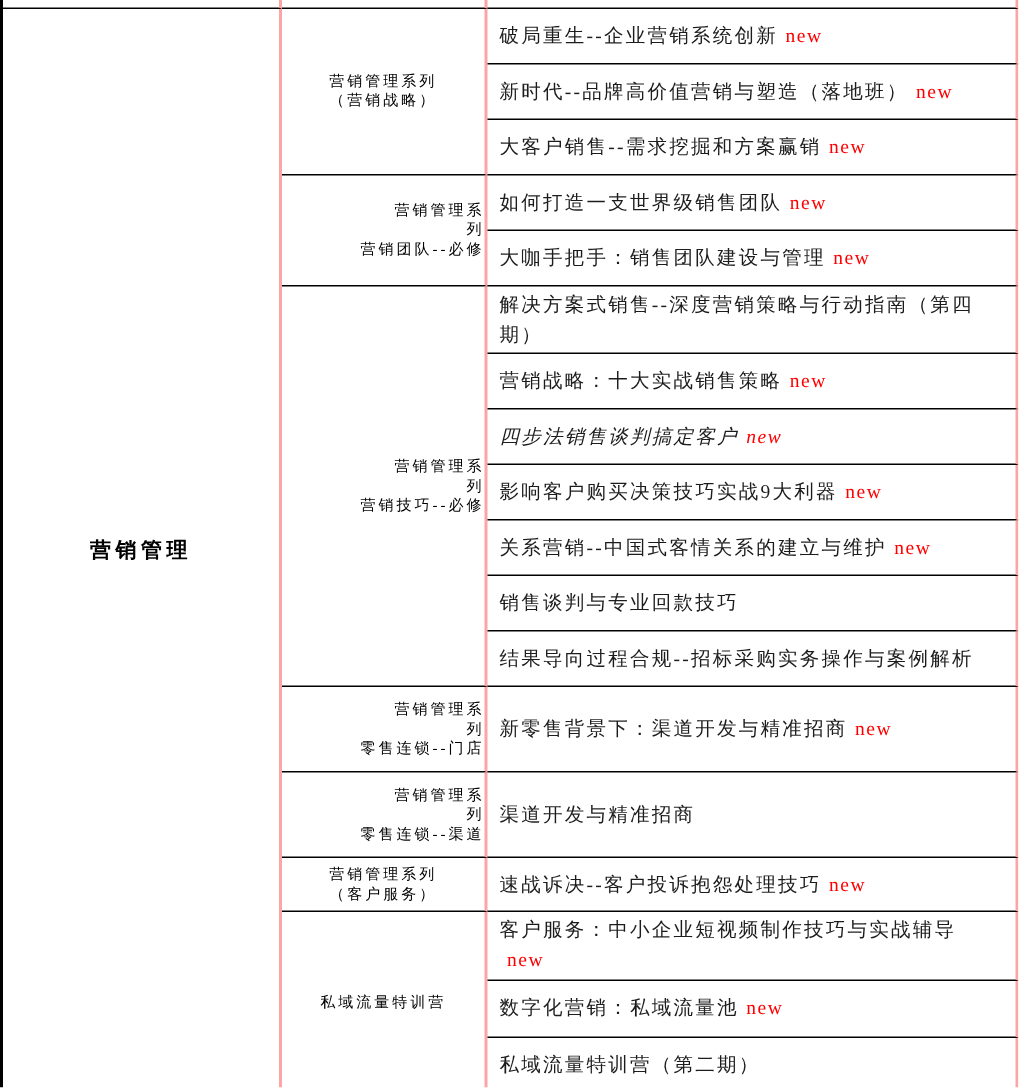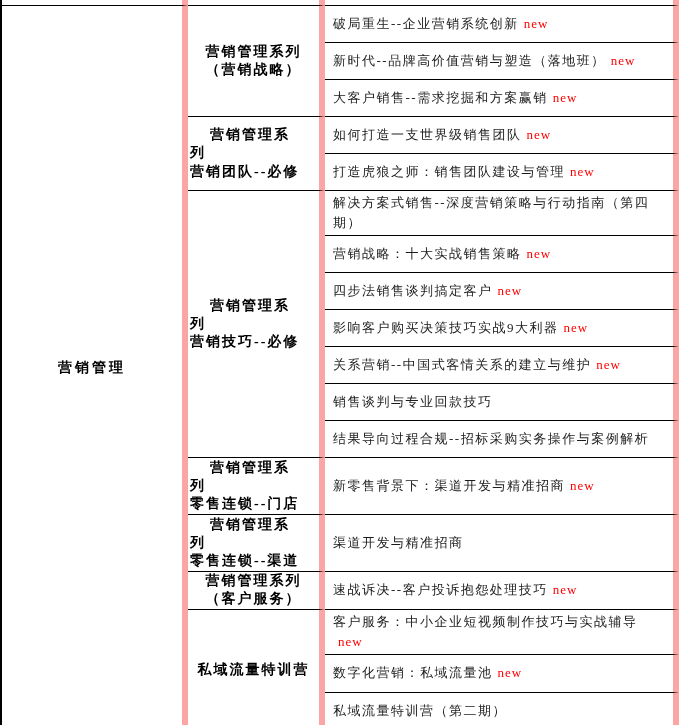--- a/index.html
+++ b/index.html
@@ -6,42 +6,42 @@
   .page{
     width:679px;height:725px;overflow:hidden;background:#ffffff;position:relative;
     font-family:"Liberation Serif","DejaVu Serif",serif;
   }
   table.catalog{
     border-spacing:0;border-collapse:separate;table-layout:fixed;
     width:679px;border-left:2px solid #000;
   }
   td{
     padding:0;
-    border-right:6px solid #fca5a5;
+    border-right:2px solid #fca5a5;
     border-bottom:1px solid #000;
     vertical-align:middle;
     overflow:hidden;
     margin-left:17px;
   }
   td.category-cell{
     text-align:center;
     font-weight:bold;
     font-size:14px;
     letter-spacing:3px;
     color:#000;
   }
   td.series-cell{
-    font-weight:bold;
-    font-size:14px;
+    font-weight:normal;
+    font-size:10px;
     letter-spacing:2px;
     line-height:1.3;
     color:#000;
   }
   td.series-cell.align-center{text-align:center;}
-  td.series-cell.align-left{text-align:left;padding-left:2px;}
+  td.series-cell.align-left{text-align:right;padding-left:2px;}
   td.series-cell.align-left div:first-child{text-indent:20px;}
   td.course-cell{
     font-size:13px;
     letter-spacing:1.5px;
     line-height:1.55;
     color:#1c1c1c;
     padding:2px 10px 2px 8px;
     text-align:left;
   }
   .new-badge{
@@ -82,34 +82,34 @@
         </tr>
         <tr style="height: 37px;">
           <td class="series-cell align-left" rowspan="2">
             <div>营销管理系</div>
             <div>列</div>
             <div>营销团队--必修</div>
           </td>
           <td class="course-cell"><span>如何打造一支世界级销售团队</span><span class="new-badge" style="color: rgb(255, 0, 0);">new</span></td>
         </tr>
         <tr style="height: 37px;">
-          <td class="course-cell"><span>打造虎狼之师：销售团队建设与管理</span><span class="new-badge" style="color: rgb(255, 0, 0);">new</span></td>
+          <td class="course-cell"><span>大咖手把手：销售团队建设与管理</span><span class="new-badge" style="color: rgb(255, 0, 0);">new</span></td>
         </tr>
         <tr style="height: 45px;">
           <td class="series-cell align-left" rowspan="7">
             <div>营销管理系</div>
             <div>列</div>
             <div>营销技巧--必修</div>
           </td>
           <td class="course-cell"><span>解决方案式销售--深度营销策略与行动指南（第四期）</span></td>
         </tr>
         <tr style="height: 37px;">
           <td class="course-cell"><span>营销战略：十大实战销售策略</span><span class="new-badge" style="color: rgb(255, 0, 0);">new</span></td>
         </tr>
-        <tr style="height: 37px;">
+        <tr style="height: 37px; font-style: italic;">
           <td class="course-cell"><span>四步法销售谈判搞定客户</span><span class="new-badge" style="color: rgb(255, 0, 0);">new</span></td>
         </tr>
         <tr style="height: 37px;">
           <td class="course-cell"><span>影响客户购买决策技巧实战9大利器</span><span class="new-badge" style="color: rgb(255, 0, 0);">new</span></td>
         </tr>
         <tr style="height: 37px;">
           <td class="course-cell"><span>关系营销--中国式客情关系的建立与维护</span><span class="new-badge" style="color: rgb(255, 0, 0);">new</span></td>
         </tr>
         <tr style="height: 37px;">
           <td class="course-cell"><span>销售谈判与专业回款技巧</span></td>

